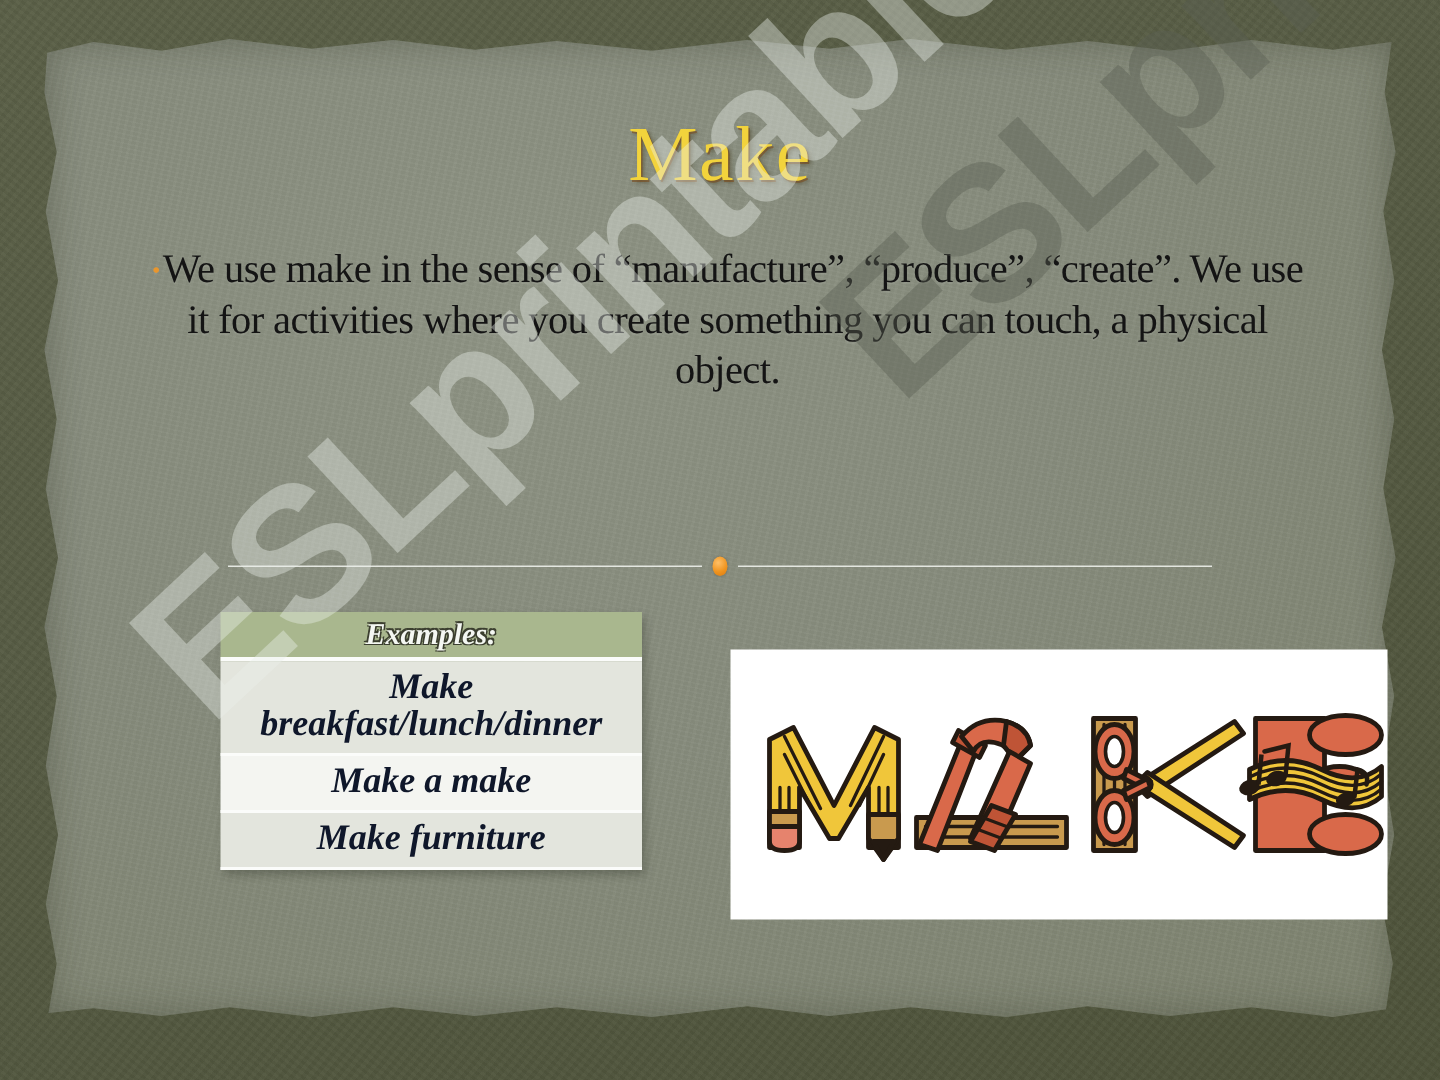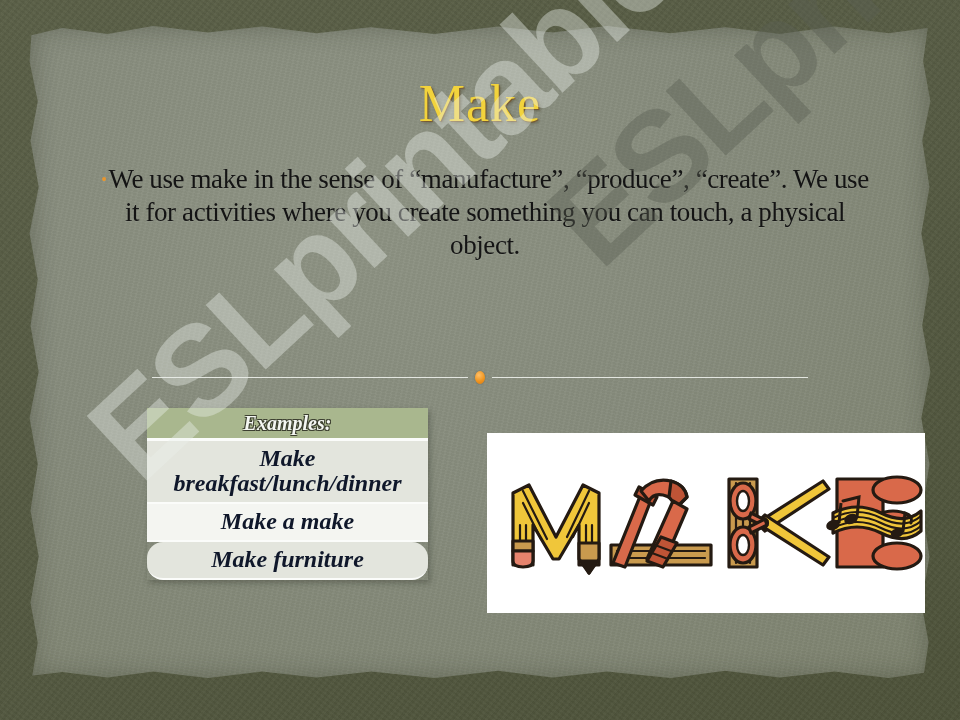--- a/index.html
+++ b/index.html
@@ -192,21 +192,21 @@
     font-family: "Liberation Serif", serif;
     font-weight: 700;
     font-size: 24px;
     line-height: 25px;
     color: #0f172a;
     padding: 5px 4px 6px 4px !important;
     border-bottom: 2px solid #fbfcfa;
   }
   .tbl-row.alt-a { background: #e3e5dd; }
   .tbl-row.alt-b { background: #f4f5f1; }
-  .tbl-row.last { border-bottom: 2px solid #fbfcfa; border-radius: 16px; }
+  .tbl-row.last { border-bottom: 2px solid #fbfcfa; }
 
   
   #picture-box {
     position: absolute;
     left: 487px;
     top: 433px;
     width: 438px;
     height: 180px;
     background: #ffffff;
     z-index: 20;

